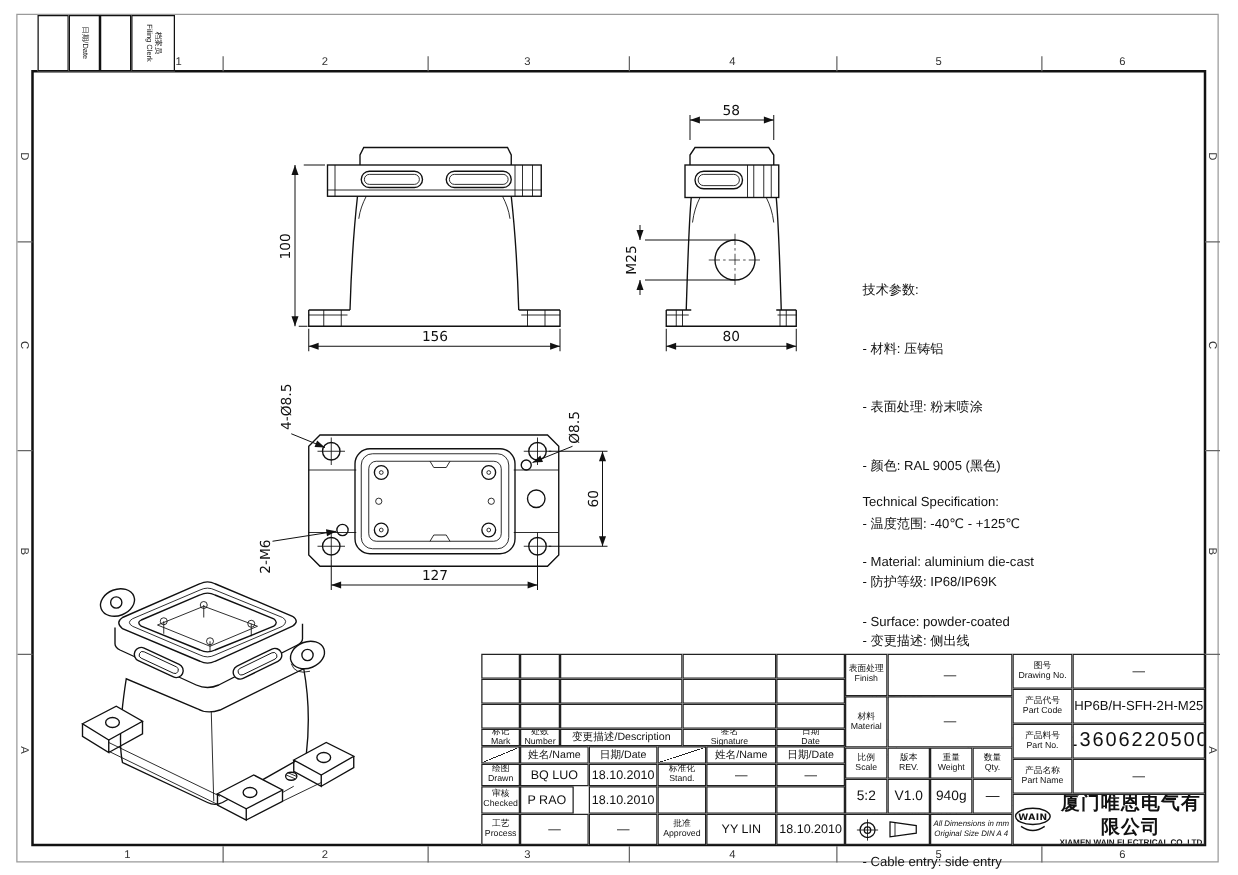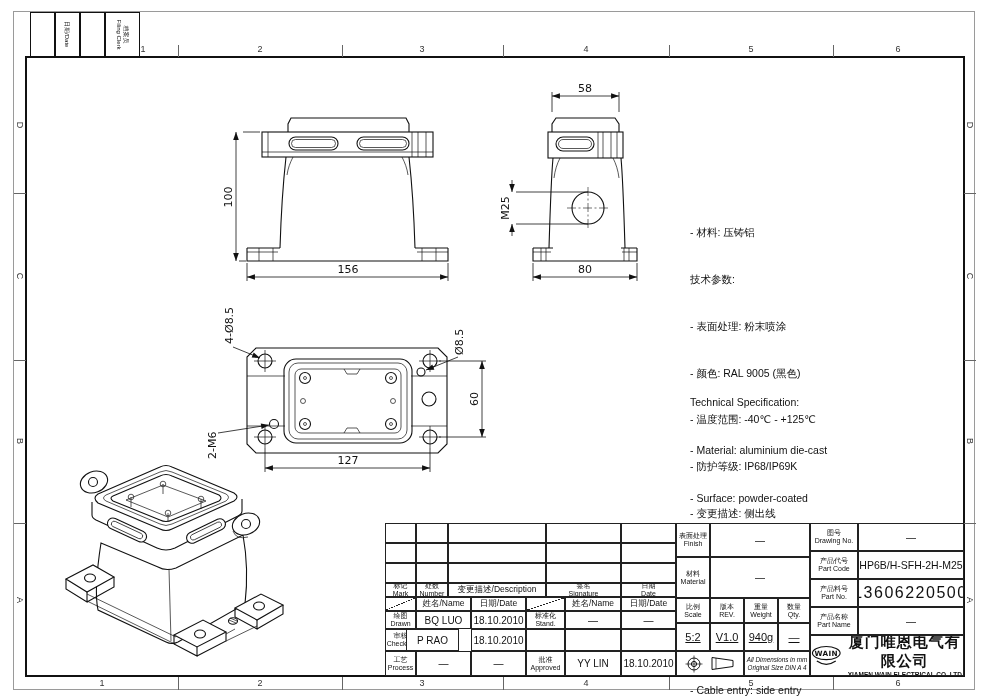--- a/index.html
+++ b/index.html
@@ -21,21 +21,21 @@
   .spec-en{font-size:10.5px;line-height:16px;}
   
   .tb{position:absolute;border:1px solid #222;box-sizing:border-box;display:flex;flex-direction:column;
       align-items:center;justify-content:center;text-align:center;background:#fff;overflow:hidden;}
   .tb .cn{font-size:7px;line-height:8px;}
   .tb .en{font-size:7px;line-height:8px;}
   .tb .val{font-size:10px;}
   .diag{background-image:linear-gradient(to bottom right,transparent 48.5%,#222 48.5%,#222 51.5%,transparent 51.5%);}
   .partno{font-size:16px;letter-spacing:1.5px;}
   .partcode{font-size:10.5px;}
-  .bigval{font-size:11px;text-decoration:underline;}
+  .bigval{font-size:11px;}
   .note{font-size:6.3px;line-height:7.5px;font-style:italic;}
   .company-cn{font-size:15px;font-weight:bold;letter-spacing:1px;}
   .company-en{font-size:6.5px;font-weight:bold;}
   svg text{font-family:"DejaVu Sans","Liberation Sans",sans-serif;}
   svg .ol{fill:none;stroke:#111;stroke-width:1.1;}
   svg .fw{fill:#fff;stroke:#111;stroke-width:1.1;}
   svg .tl{fill:none;stroke:#111;stroke-width:0.7;}
   svg .dim{fill:none;stroke:#111;stroke-width:0.8;}
   svg .cl{fill:none;stroke:#111;stroke-width:0.6;stroke-dasharray:9 2.5 2 2.5;}
   svg .dt{font-size:11px;fill:#111;}
@@ -287,22 +287,22 @@
       <circle cx="163" cy="484" r="2.8"></circle>
         <line x1="163" y1="484" x2="163" y2="494"></line>
       <circle cx="201" cy="499" r="2.8"></circle>
         <line x1="201" y1="499" x2="201" y2="509"></line>
       <circle cx="168" cy="513" r="2.8"></circle>
         <line x1="168" y1="513" x2="168" y2="521"></line>
     </g>
   </svg>
 
   <div class="abs spec" style="left:690px;top:194px;width:250px">
+    <div>技术参数:</div>
     <div>- 材料: 压铸铝</div>
-    <div>技术参数:</div>
     <div>- 表面处理: 粉末喷涂</div>
     <div>- 颜色: RAL 9005 (黑色)</div>
     <div>- 温度范围: -40℃ - +125℃</div>
     <div>- 防护等级: IP68/IP69K</div>
     <div>- 变更描述: 侧出线</div>
     <div>- 出线孔数: 1</div>
     <div>- 螺纹规格: M25</div>
     <div>- 密封元件: NBR</div>
   </div>
 
@@ -392,21 +392,21 @@
       <span class="val">—</span>
     </div>
     <div class="tb" style="left:621px;top:611px;width:55px;height:18px">
       <span class="val">—</span>
     </div>
 
     <div class="tb" style="left:385px;top:629px;width:31px;height:22px">
       <span class="cn">审核</span>
       <span class="en">Checked</span>
     </div>
-    <div class="tb" style="left:406px;top:629px;width:53px;height:22px">
+    <div class="tb" style="left:416px;top:629px;width:43px;height:22px">
       <span class="val">P RAO</span>
     </div>
     <div class="tb" style="left:471px;top:629px;width:55px;height:22px">
       <span class="val">18.10.2010</span>
     </div>
     <div class="tb" style="left:526px;top:629px;width:39px;height:22px"></div>
     <div class="tb" style="left:565px;top:629px;width:56px;height:22px"></div>
     <div class="tb" style="left:621px;top:629px;width:55px;height:22px"></div>
 
     <div class="tb" style="left:385px;top:651px;width:31px;height:25px">

